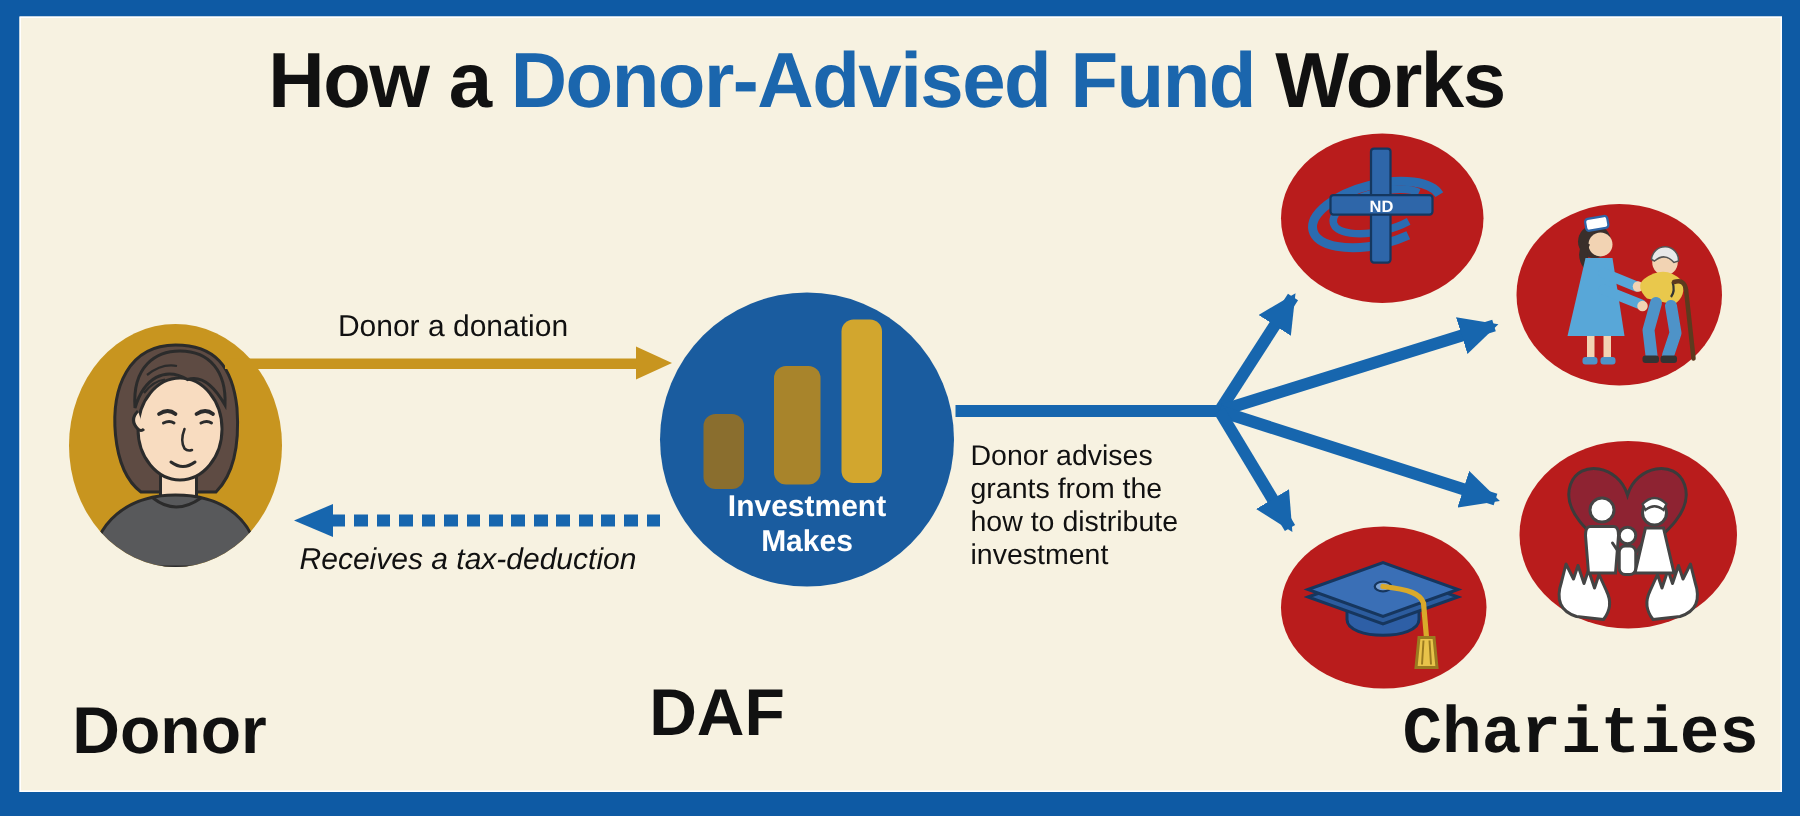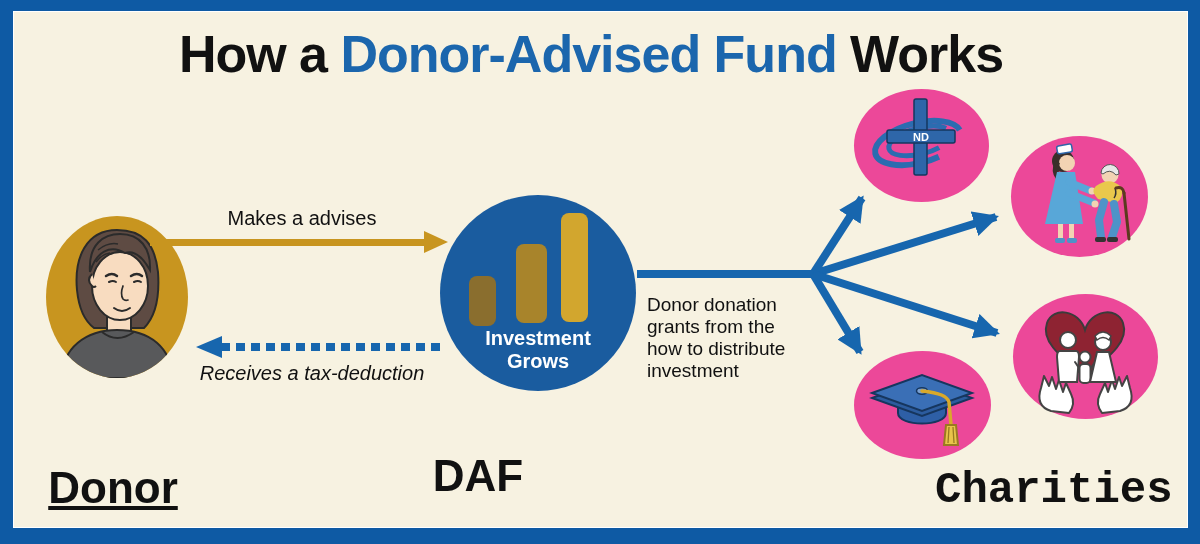--- a/index.html
+++ b/index.html
@@ -45,21 +45,21 @@
   .bar2{left:76px;top:49px;width:31px;height:79px;background:#A8842B;}
   .bar3{left:121px;top:18px;width:27px;height:109px;background:#D2A62E;}
   .daf-caption{position:absolute;left:0;top:132px;width:100%;text-align:center;
     color:#fff;font-weight:700;font-size:20px;line-height:23px;}
   
   .dist-svg{position:absolute;left:0;top:0;width:1200px;height:544px;pointer-events:none;}
   
   .advice{position:absolute;left:647px;top:294px;width:170px;
     font-size:19px;line-height:22px;color:#111;text-align:left;}
   
-  .charity{position:absolute;border-radius:50%;background:#ec4899;
+  .charity{position:absolute;border-radius:50%;background:#b91c1c;
     display:flex;align-items:center;justify-content:center;}
   .c-religion{left:854px;top:89px;width:135px;height:113px;}
   .c-elderly{left:1011px;top:136px;width:137px;height:121px;}
   .c-family{left:1013px;top:294px;width:145px;height:125px;}
   .c-education{left:854px;top:351px;width:137px;height:108px;}
 </style>
 </head>
 <body>
 
 <div class="frame">
@@ -79,56 +79,56 @@
       <path d="M60,60 q6,-4 11,0" fill="none" stroke="#2b2b2b" stroke-width="2.5" stroke-linecap="round"></path>
       <path d="M85,60 q6,-4 11,0" fill="none" stroke="#2b2b2b" stroke-width="2.5" stroke-linecap="round"></path>
       <path d="M63,66 q4,-2 7,0" fill="none" stroke="#2b2b2b" stroke-width="2" stroke-linecap="round"></path>
       <path d="M88,66 q4,-2 7,0" fill="none" stroke="#2b2b2b" stroke-width="2" stroke-linecap="round"></path>
       <path d="M77,70 q-3,8 0,13 q2,2 5,1" fill="none" stroke="#2b2b2b" stroke-width="1.7" stroke-linecap="round"></path>
       <path d="M68,92 q8,6 16,0" fill="none" stroke="#2b2b2b" stroke-width="2" stroke-linecap="round"></path>
       <path d="M16,162 C16,132 40,114 71,114 C104,114 126,132 126,162 z" fill="#58595B" stroke="#2b2b2b" stroke-width="2"></path>
       <path d="M56,116 q15,12 32,0" fill="none" stroke="#2b2b2b" stroke-width="2"></path>
     </svg>
   </div>
-  <div class="big-label" style="left:35px;top:463px;width:156px;text-decoration:underline;">Donor</div>
+  <div class="big-label" style="left:35px;top:463px;width:156px;">Donor</div>
 
-  <div class="small-label" style="left:202px;top:207px;width:200px;">Makes a advises</div>
+  <div class="small-label" style="left:202px;top:207px;width:200px;">Donor a donation</div>
   <div class="gold-shaft"></div>
   <div class="gold-head"></div>
 
   <div class="dash-shaft"></div>
   <div class="dash-head"></div>
   <div class="small-label" style="left:197px;top:362px;width:230px;font-style:italic;">Receives a tax-deduction</div>
 
   <div class="daf-circle">
     <div class="bar bar1"></div>
     <div class="bar bar2"></div>
     <div class="bar bar3"></div>
     <div class="daf-caption">
       <div>Investment</div>
-      <div>Grows</div>
+      <div>Makes</div>
     </div>
   </div>
   <div class="big-label" style="left:400px;top:451px;width:156px;">DAF</div>
 
   <svg class="dist-svg" viewBox="0 0 1200 544">
     <defs>
       <marker id="ah" viewBox="0 0 10 10" refX="8.8" refY="5" markerWidth="3.2" markerHeight="3.2" orient="auto">
         <path d="M0,0 L10,5 L0,10 z" fill="#1766AE"></path>
       </marker>
     </defs>
     <path d="M637,274 L813,274" stroke="#1766AE" stroke-width="8" fill="none"></path>
     <path d="M813,274 L862,198" stroke="#1766AE" stroke-width="8" fill="none" marker-end="url(#ah)"></path>
     <path d="M813,274 L996,217" stroke="#1766AE" stroke-width="8" fill="none" marker-end="url(#ah)"></path>
     <path d="M813,274 L997,333" stroke="#1766AE" stroke-width="8" fill="none" marker-end="url(#ah)"></path>
     <path d="M813,274 L860,352" stroke="#1766AE" stroke-width="8" fill="none" marker-end="url(#ah)"></path>
   </svg>
 
   <div class="advice">
-    <div>Donor donation</div>
+    <div>Donor advises</div>
     <div>grants from the</div>
     <div>how to distribute</div>
     <div>investment</div>
   </div>
 
   <div class="charity c-religion">
     <svg width="135" height="113" viewBox="0 0 135 113">
       <ellipse cx="64" cy="54" rx="44" ry="20" transform="rotate(-14 64 54)" fill="none" stroke="#2B6CB0" stroke-width="6" stroke-dasharray="170 60" stroke-dashoffset="-35"></ellipse>
       <ellipse cx="66" cy="52" rx="32" ry="13" transform="rotate(-14 66 52)" fill="none" stroke="#2B6CB0" stroke-width="5" stroke-dasharray="120 45" stroke-dashoffset="-20"></ellipse>
       <rect x="60" y="10" width="13" height="76" rx="2" fill="#2E66A9" stroke="#14375F" stroke-width="1.5"></rect>

